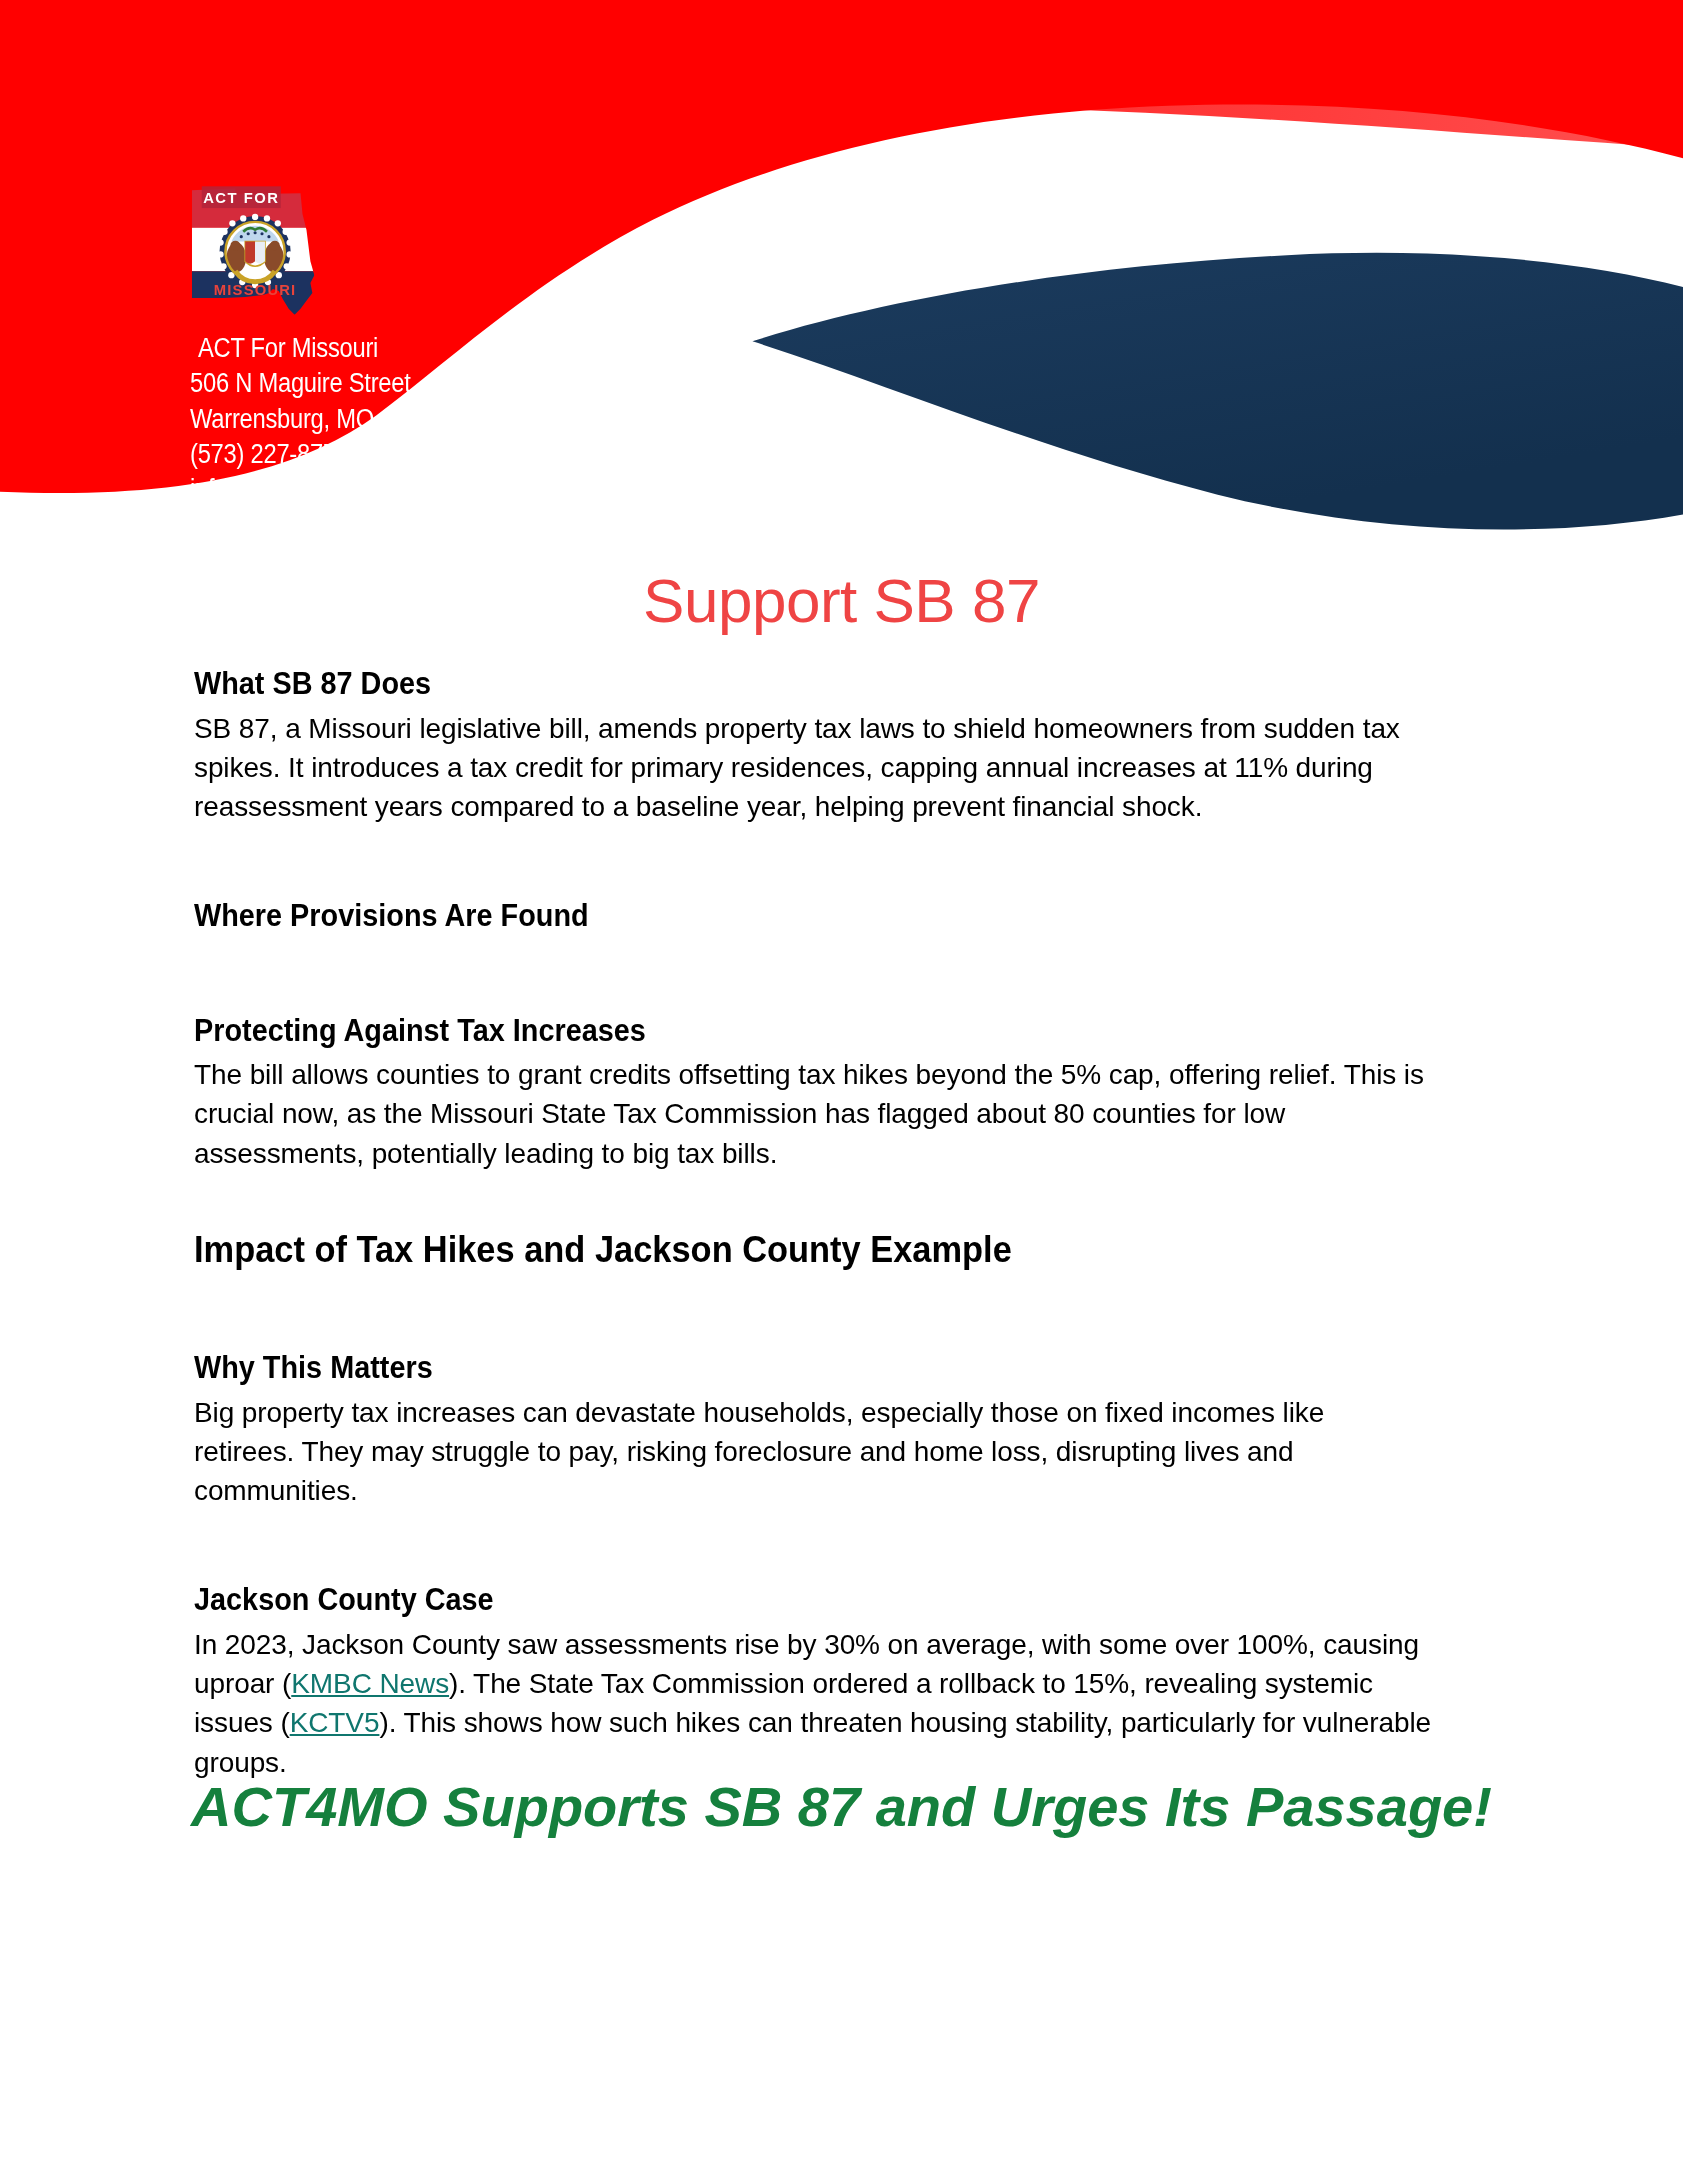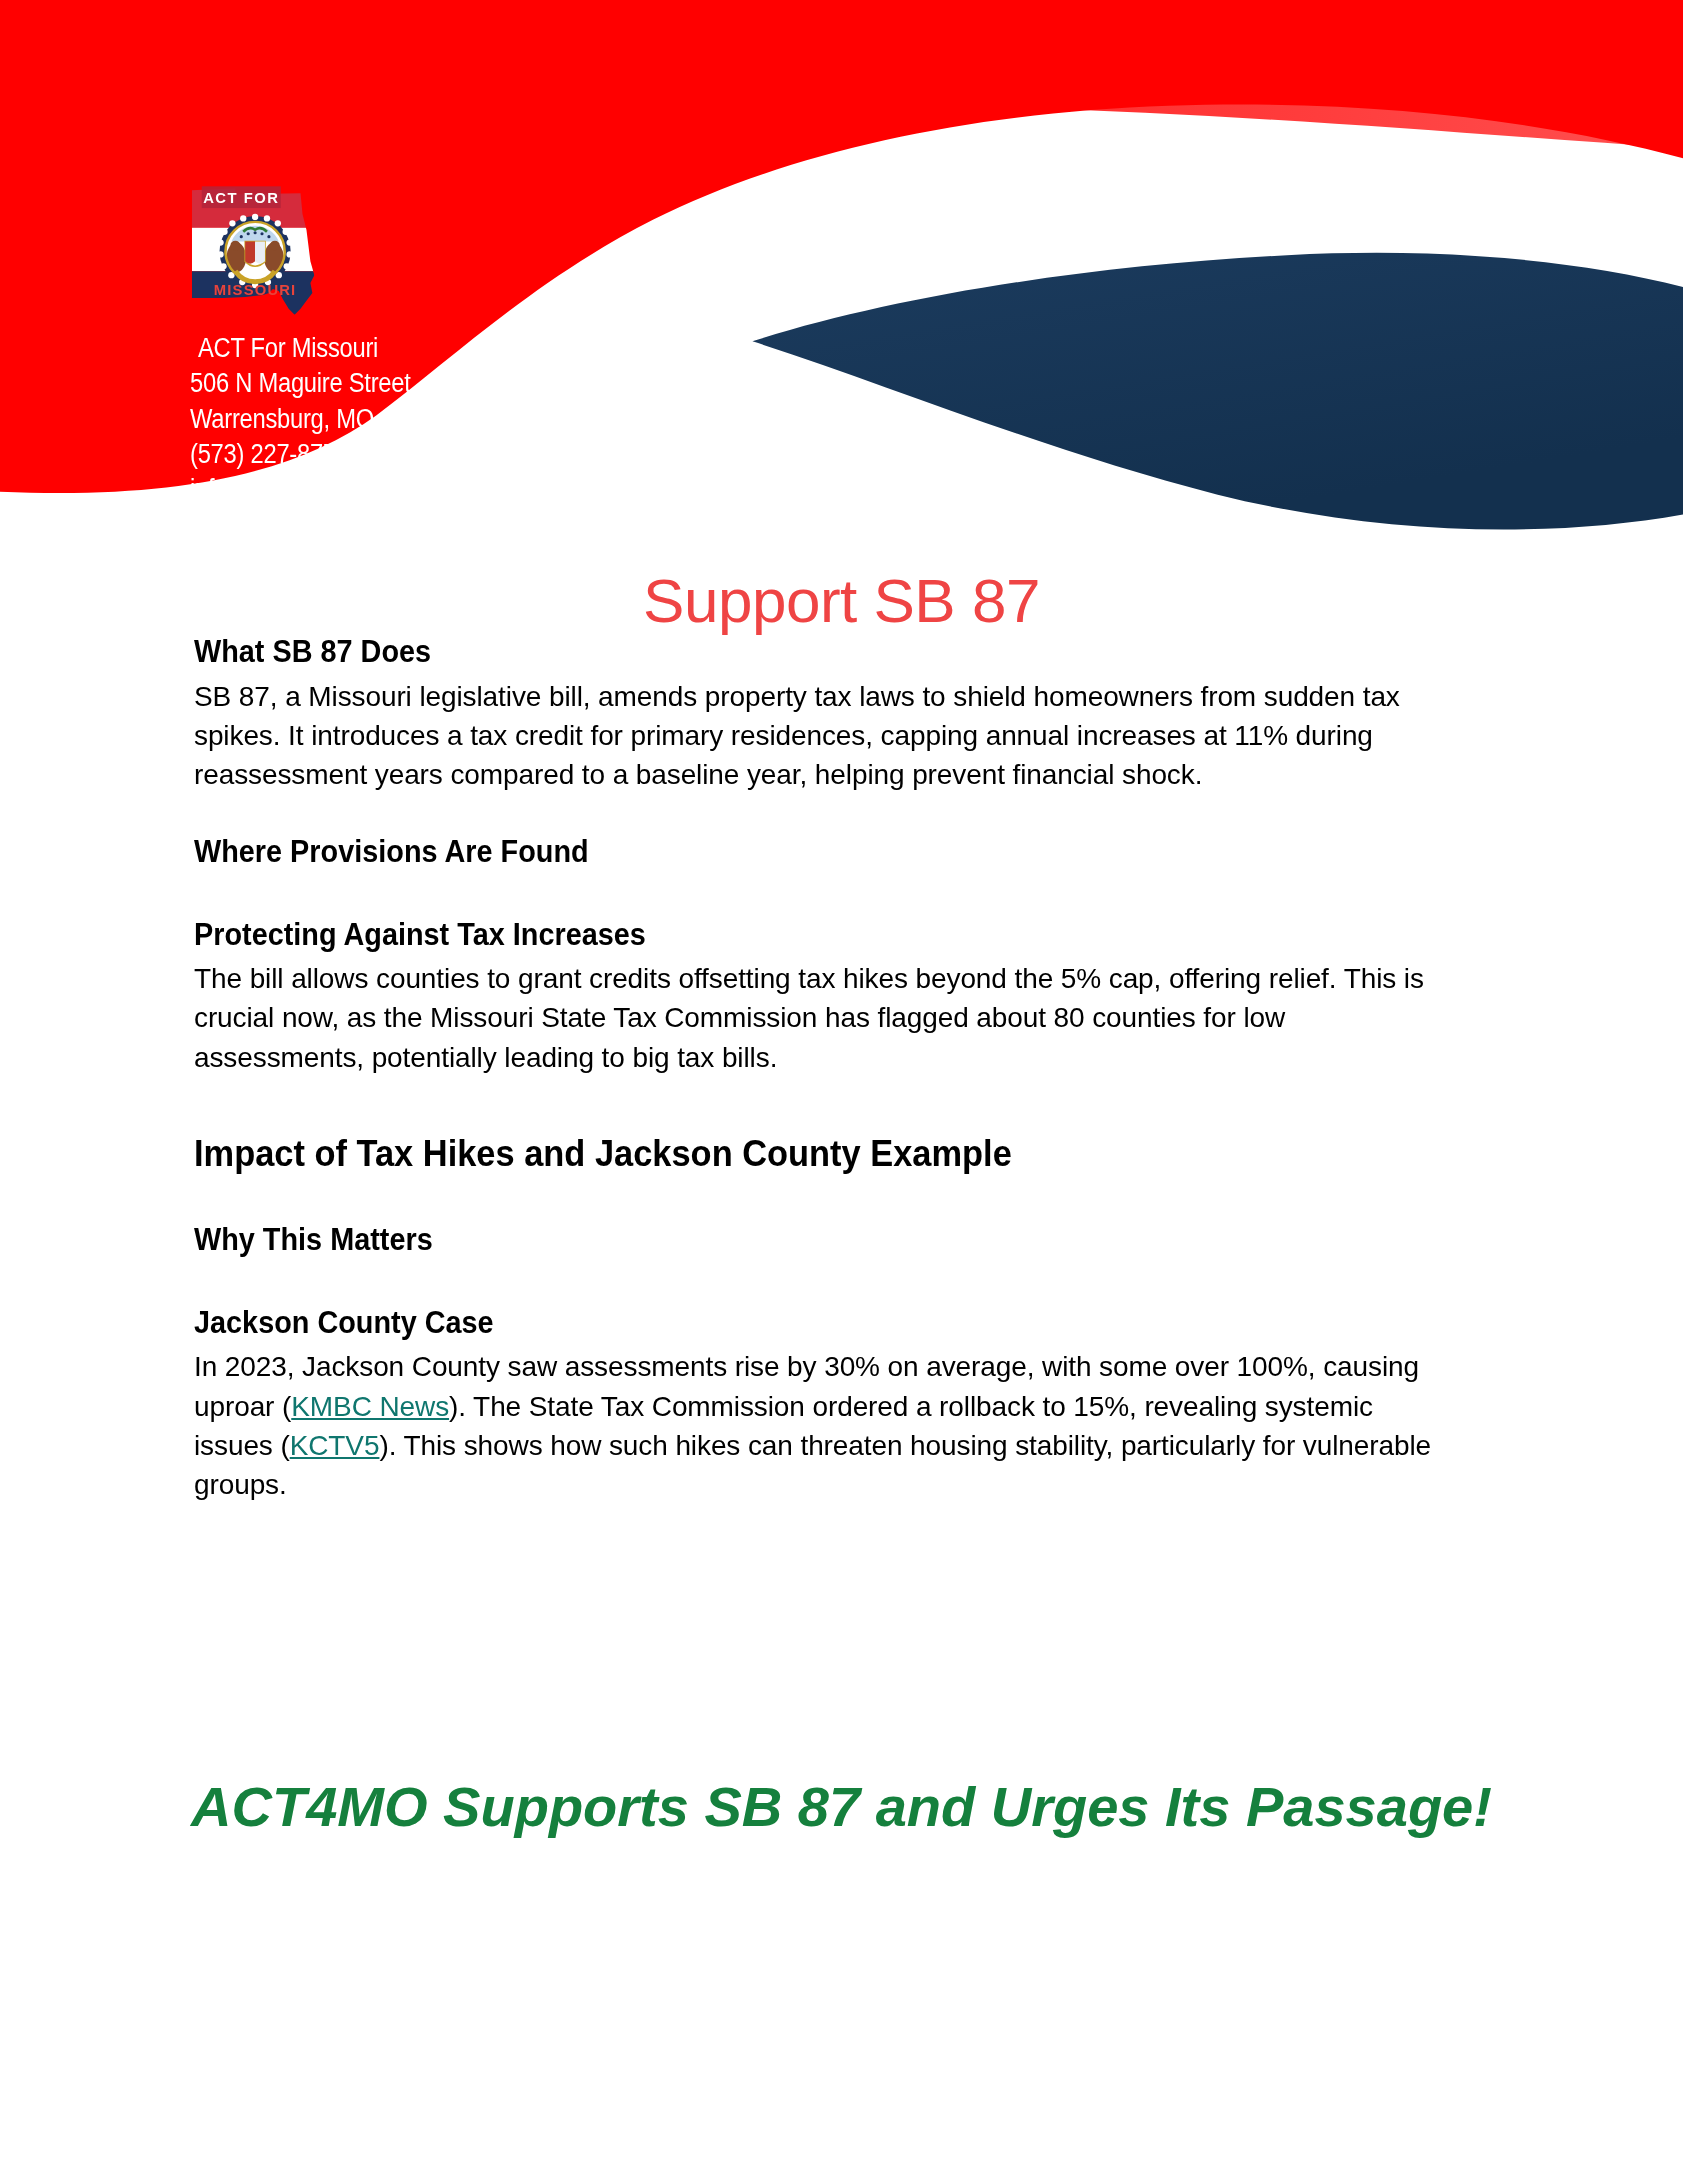--- a/index.html
+++ b/index.html
@@ -71,21 +71,21 @@
 
   
   .content {
     position: absolute;
     top: 634px;
     left: 194px;
     width: 1238px;
     color: #000000;
   }
 
-  .section { margin-bottom: 0; }
+  .section { margin-bottom: 0; margin-top: 32px; }
 
   .sec-heading {
     font-family: "Liberation Sans Narrow", "Liberation Sans", sans-serif;
     font-size: 31px;
     font-weight: bold;
     letter-spacing: 0px;
     margin: 0 0 6px 0;
     line-height: 1.18;
     transform: scaleX(0.93);
     transform-origin: left center;
@@ -275,20 +275,21 @@
   </div>
 
   <div class="gap-lg"></div>
 
   <div class="sec-heading-major">Impact of Tax Hikes and Jackson County Example</div>
 
   <div class="gap-md"></div>
 
   <div class="section">
     <div class="sec-heading">Why This Matters</div>
+    <p class="sec-body">Big property tax increases can devastate households, especially those on fixed incomes like retirees. They may struggle to pay, risking foreclosure and home loss, disrupting lives and communities.</p>
   </div>
 
   <div class="gap-md"></div>
 
   <div class="section">
     <div class="sec-heading">Jackson County Case</div>
     <p class="sec-body"><span>In 2023, Jackson County saw assessments rise by 30% on average, with some over 100%, causing uproar (</span><a class="doc-link" href="#">KMBC News</a><span>). The State Tax Commission ordered a rollback to 15%, revealing systemic issues (</span><a class="doc-link" href="#">KCTV5</a><span>). This shows how such hikes can threaten housing stability, particularly for vulnerable groups.</span></p>
   </div>
 
 </div>

